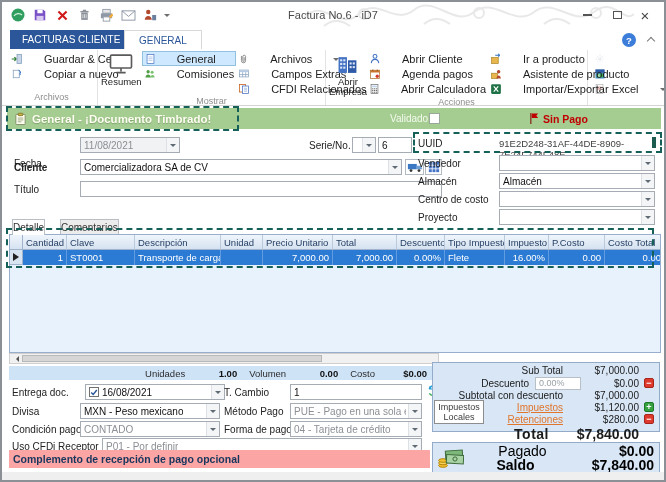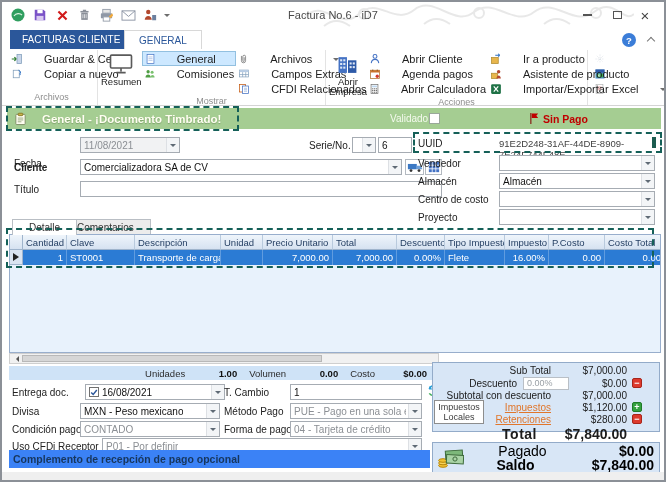--- a/index.html
+++ b/index.html
@@ -27,38 +27,38 @@
   .ribbon{position:absolute;left:0;top:47px;right:0;height:57px;background:#fff;border-bottom:1px solid #d4d4d4;display:flex;padding:1px 2px 0 4px;}
   .rgroup{position:relative;display:flex;flex-direction:column;border-right:1px solid #e3e3e3;padding:1px 3px 0 3px;}
   .rbody{display:flex;flex:1;}
   .rcolstack{display:flex;flex-direction:column;justify-content:flex-start;}
   .ritem{display:flex;align-items:center;gap:21px;height:15px;padding:0 2px;font-size:11px;color:#1e1e1e;white-space:nowrap;cursor:default;}
   .ritem.hl{background:#cde8ff;border:1px solid #92c0e0;}
   .rbig{width:48px;display:flex;flex-direction:column;align-items:center;justify-content:flex-start;gap:2px;font-size:9.5px;color:#1e1e1e;text-align:center;padding-top:3px;line-height:10px;cursor:default;}
   .rlabel{height:13px;text-align:center;font-size:9px;color:#8d8d8d;}
   
   .greenbar{position:absolute;left:5px;top:106px;width:654px;height:21px;background:#a5cd92;display:flex;align-items:center;}
-  .gb-title{display:flex;align-items:center;gap:15px;margin-left:7px;color:#fffef2;font-weight:bold;font-size:11.5px;text-shadow:0 1px 1px rgba(90,120,70,.5);}
+  .gb-title{display:flex;align-items:center;gap:5px;margin-left:7px;color:#fffef2;font-weight:bold;font-size:11.5px;text-shadow:0 1px 1px rgba(90,120,70,.5);}
   .gb-val{position:absolute;left:383px;color:#f4faee;font-size:10px;}
   .gb-cb{position:absolute;left:422px;top:5px;width:11px;height:11px;background:#fff;border:1px solid #9aa89a;}
   .gb-flag{position:absolute;left:522px;top:4px;}
   .gb-sin{position:absolute;left:536px;color:#c00000;font-weight:bold;font-size:10.5px;}
   
   .flabel{position:absolute;font-size:10px;color:#222;}
   .combo{position:absolute;height:16px;border:1px solid #a6acb3;background:#fff;font-size:10px;color:#111;display:flex;align-items:center;padding:0 15px 0 3px;white-space:nowrap;overflow:hidden;}
   .combo .cval{overflow:hidden;white-space:nowrap;}
   .ddbox{position:absolute;right:0;top:0;bottom:0;width:13px;border-left:1px solid #dde0e4;background:#f3f5f7;display:flex;align-items:center;justify-content:center;}
   .ddbox i{width:0;height:0;border:3.2px solid transparent;border-top-color:#5f6a75;margin-top:3px;}
   .ro{background:#f1f2f3;color:#8b8f94;}
   .gtxt{color:#8b8f94;}
   .uuidval{position:absolute;font-size:9.5px;color:#3f3f3f;letter-spacing:0;}
   .caretbar{position:absolute;width:4px;height:11px;background:#1c5c50;}
   .iconbtn{position:absolute;height:16px;border:1px solid #b3b9c0;background:#fff;display:flex;align-items:center;justify-content:center;}
   
-  .dtab{position:absolute;height:16px;font-size:10px;display:flex;align-items:center;padding:0 16px;border:1px solid #b9bec4;border-bottom:none;background:#ececec;color:#333;}
+  .dtab{position:absolute;height:16px;font-size:10px;display:flex;align-items:center;padding:0 0;border:1px solid #b9bec4;border-bottom:none;background:#ececec;color:#333;}
   .dtab.active{background:#fff;z-index:2;}
   
   .grid{position:absolute;left:7px;top:232px;width:652px;height:119px;background:#e8f2fc;border:1px solid #98aecc;overflow:hidden;}
   .grow{display:flex;height:15px;}
   .gh{background:linear-gradient(#eff5fb,#d6e2f1);border-right:1px solid #b9cadd;border-bottom:1px solid #9fb4cc;color:#1f3a5f;font-size:9.5px;display:flex;align-items:center;padding:0 3px;white-space:nowrap;overflow:hidden;flex:none;}
   .gc{font-size:9.5px;display:flex;align-items:center;padding:0 3px;white-space:nowrap;overflow:hidden;flex:none;border-right:1px solid rgba(255,255,255,.25);}
   .sel{background:#2b7bd4;color:#fff;}
   .num{justify-content:flex-end;}
   .ind{width:13px;flex:none;background:#d9e4f1;border-right:1px solid #9fb4cc;border-bottom:1px solid #9fb4cc;display:flex;align-items:center;justify-content:center;}
   .rowarrow{width:0;height:0;border:4px solid transparent;border-left:6px solid #222;margin-left:3px;}
@@ -68,34 +68,34 @@
   .sbtn{width:12px;height:9px;display:flex;align-items:center;justify-content:center;}
   .ltri{width:0;height:0;border:3.5px solid transparent;border-right-color:#555;}
   .thumb{width:300px;height:7px;background:#d6d6d6;border:1px solid #b8b8b8;}
   
   .sumstrip{position:absolute;left:7px;top:364px;width:430px;height:14px;background:#cfe3f7;display:flex;align-items:center;justify-content:flex-end;font-size:9.5px;color:#2b2b2b;padding-right:12px;gap:6px;}
   .sumstrip b{font-size:9.5px;color:#111;}
   .sv{min-width:46px;text-align:right;}
   
   .cb{width:10px;height:10px;border:1px solid #707070;background:#fff;display:flex;align-items:center;justify-content:center;flex:none;}
   
-  .totbox{position:absolute;left:430px;top:360px;width:228px;height:70px;background:#d8e6f6;border:1px solid #93abc9;padding:2px 17px 0 2px;font-size:10px;color:#1b1b1b;}
+  .totbox{position:absolute;left:430px;top:360px;width:228px;height:70px;background:#d8e6f6;border:1px solid #93abc9;padding:2px 5px 0 2px;font-size:10px;color:#1b1b1b;}
   .trow{display:flex;align-items:center;}
   .tlab{flex:1;text-align:right;white-space:nowrap;}
   .tval{width:76px;text-align:right;white-space:nowrap;}
   .tbtn{width:15px;display:flex;justify-content:flex-end;}
   .sq{width:10px;height:10px;border-radius:2px;color:#fff;font-size:9px;font-weight:bold;display:flex;align-items:center;justify-content:center;line-height:9px;}
   .sqg{background:#35a13f;border:1px solid #1f7a28;}
   .sqr{background:#dd3a2d;border:1px solid #a8251b;}
   .descinput{width:46px;height:13px;background:#fff;border:1px solid #b9bfc6;color:#9aa0a6;font-size:9px;display:flex;align-items:center;padding:0 3px;margin-left:6px;}
   .olink{color:#e0762c;text-decoration:underline;cursor:pointer;}
   .implocal{position:absolute;left:1px;top:37px;width:50px;height:24px;background:#fff;border:1px solid #8d8d8d;font-size:9px;color:#3d3d3d;display:flex;flex-direction:column;align-items:center;justify-content:center;line-height:10px;}
   .pagbox{position:absolute;left:430px;top:440px;width:228px;height:32px;background:#d8e6f6;border:1px solid #93abc9;padding:2px 5px 0 34px;}
   
-  .compbar{position:absolute;left:7px;top:448px;width:421px;height:18px;background:#3b82f6;color:#17365d;font-weight:bold;font-size:10.5px;display:flex;align-items:center;padding-left:4px;}
+  .compbar{position:absolute;left:7px;top:448px;width:421px;height:18px;background:#fca5a5;color:#17365d;font-weight:bold;font-size:10.5px;display:flex;align-items:center;padding-left:4px;}
   .botstrip{position:absolute;left:0;right:0;bottom:0;height:8px;background:#efefef;}
   
   .anno{position:absolute;border:2px dashed #156058;pointer-events:none;z-index:9;}
 </style>
 </head>
 <body>
 
 <div class="window">
 
   <div class="titlebar">

